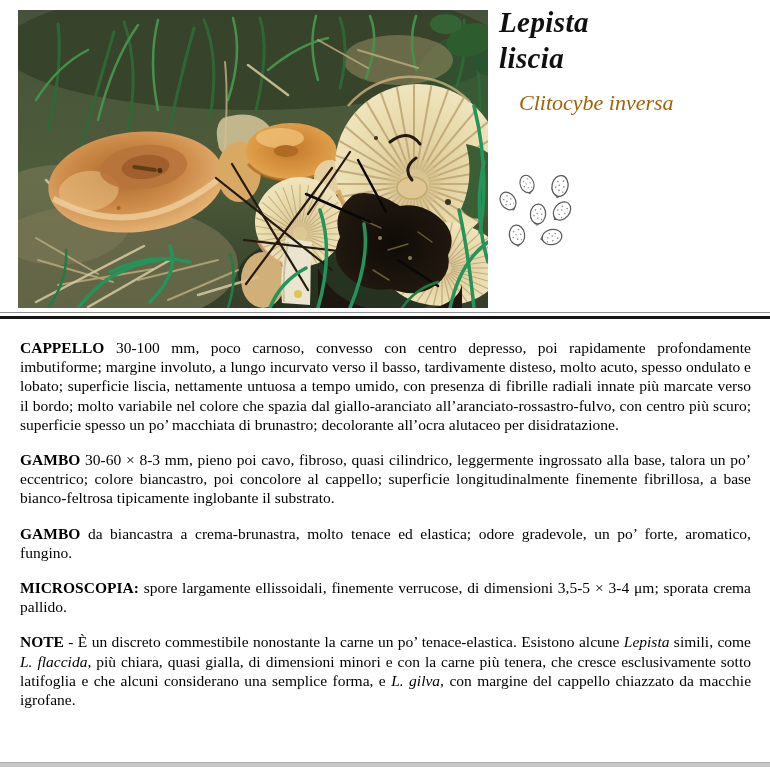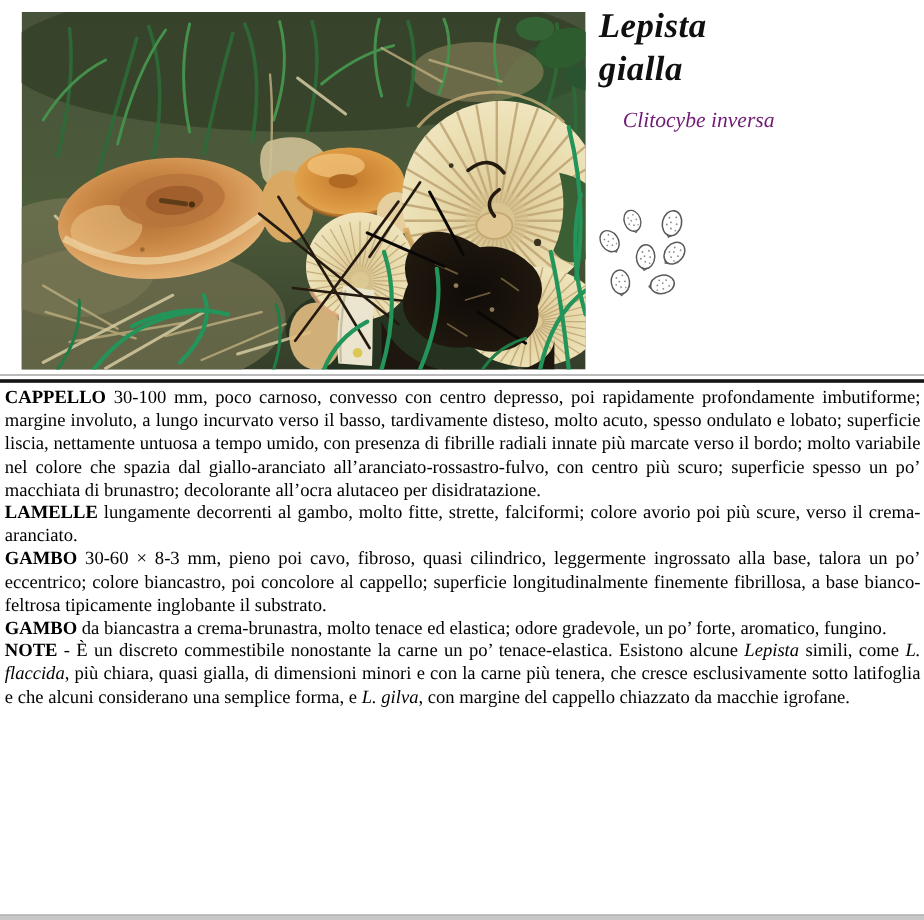--- a/index.html
+++ b/index.html
@@ -10,34 +10,34 @@
   .photo { position:absolute; left:18px; top:10px; width:470px; height:298px; margin:0; }
   .photo svg { display:block; width:100%; height:100%; }
   .title {
     position:absolute; left:499px; top:4px; margin:0;
     font-size:29px; font-weight:bold; font-style:italic; line-height:36px;
     letter-spacing:0.4px; color:#101010;
   }
   .title span { display:block; }
   .synonym {
     position:absolute; left:519px; top:90px;
-    font-size:18px; font-style:italic; color:#701a75;
+    font-size:22px; font-style:italic; color:#a16207;
   }
   .spores { position:absolute; left:496px; top:167px; width:92px; height:88px; }
   .spores svg { display:block; width:100%; height:100%; }
   .divider {
     position:absolute; left:0; top:312px; width:770px; height:7px;
     box-sizing:border-box; background:#ffffff;
     border-top:1px solid #8f8f8f; border-bottom:3px solid #151515;
   }
   .body {
     position:absolute; left:4px; top:322px; width:763px;
     font-size:15.5px; line-height:19.2px; text-align:justify;
   }
-  .body p { margin:0; }
+  .body p { margin:16px; }
   .body b { font-weight:bold; }
   .body i { font-style:italic; }
   .bottom-bar {
     position:absolute; left:0; bottom:0; width:770px; height:5px;
     box-sizing:border-box; background:#c7c7c7; border-top:1px solid #adadad;
   }
 </style>
 </head>
 <body>
 
@@ -269,21 +269,21 @@
       <g stroke="#1f7d45" stroke-width="2.5" fill="none" stroke-linecap="round">
         <path d="M210,298 Q220,268 212,244"></path>
           <path d="M384,298 Q398,278 420,272"></path>
           <path d="M30,298 Q50,270 48,240"></path>
       </g>
     </svg>
   </figure>
 
   <h1 class="title">
     <span>Lepista</span>
-    <span>gialla</span>
+    <span>liscia</span>
   </h1>
 
   <div class="synonym">Clitocybe inversa</div>
 
   <div class="spores">
     <svg viewBox="0 0 92 88" xmlns="http://www.w3.org/2000/svg">
       <defs>
         <g id="spore">
           <ellipse rx="8" ry="10.5" fill="#ffffff" stroke="#5a5a5a" stroke-width="1.3"></ellipse>
           <g fill="#8a8a8a">
@@ -307,20 +307,20 @@
         <use href="#spore" transform="translate(21,68) rotate(-8) scale(.95)"></use>
         <use href="#spore" transform="translate(56,70) rotate(78) scale(.95)"></use>
       </g>
     </svg>
   </div>
 
   <div class="divider"></div>
 
   <div class="body">
       <p><b>CAPPELLO</b><span> 30-100 mm, poco carnoso, convesso con centro depresso, poi rapidamente profondamente imbutiforme; margine involuto, a lungo incurvato verso il basso, tardivamente disteso, molto acuto, spesso ondulato e lobato; superficie liscia, nettamente untuosa a tempo umido, con presenza di fibrille radiali innate più marcate verso il bordo; molto variabile nel colore che spazia dal giallo-aranciato all’aranciato-rossastro-fulvo, con centro più scuro; superficie spesso un po’ macchiata di brunastro; decolorante all’ocra alutaceo per disidratazione.</span></p>
-      <p><b>LAMELLE</b><span> lungamente decorrenti al gambo, molto fitte, strette, falciformi; colore avorio poi più scure, verso il crema-aranciato.</span></p>
       <p><b>GAMBO</b><span> 30-60 × 8-3 mm, pieno poi cavo, fibroso, quasi cilindrico, leggermente ingrossato alla base, talora un po’ eccentrico; colore biancastro, poi concolore al cappello; superficie longitudinalmente finemente fibrillosa, a base bianco-feltrosa tipicamente inglobante il substrato.</span></p>
       <p><b>GAMBO</b><span> da biancastra a crema-brunastra, molto tenace ed elastica; odore gradevole, un po’ forte, aromatico, fungino.</span></p>
+      <p><b>MICROSCOPIA:</b><span> spore largamente ellissoidali, finemente verrucose, di dimensioni 3,5-5 × 3-4 μm; sporata crema pallido.</span></p>
       <p><b>NOTE</b><span> - È un discreto commestibile nonostante la carne un po’ tenace-elastica. Esistono alcune </span><i>Lepista</i><span> simili, come </span><i>L. flaccida</i><span>, più chiara, quasi gialla, di dimensioni minori e con la carne più tenera, che cresce esclusivamente sotto latifoglia e che alcuni considerano una semplice forma, e </span><i>L. gilva</i><span>, con margine del cappello chiazzato da macchie igrofane.</span></p>
     </div>
 
   <div class="bottom-bar"></div>
 </div>
 
 </body></html>

